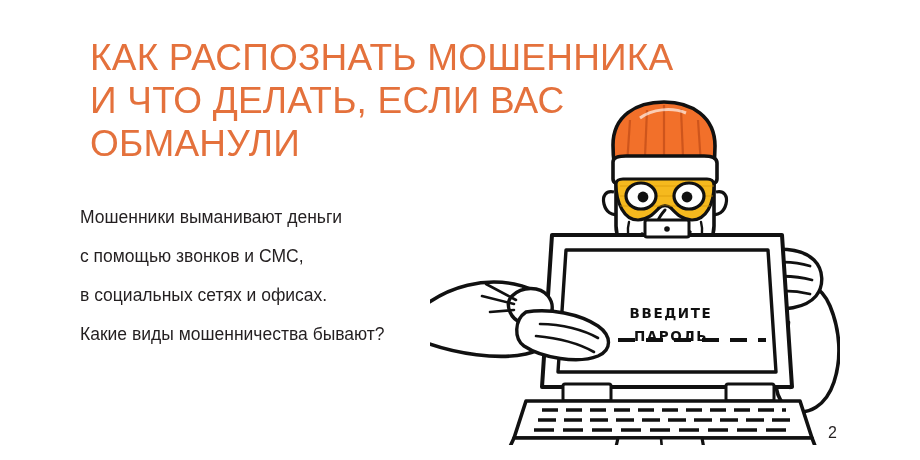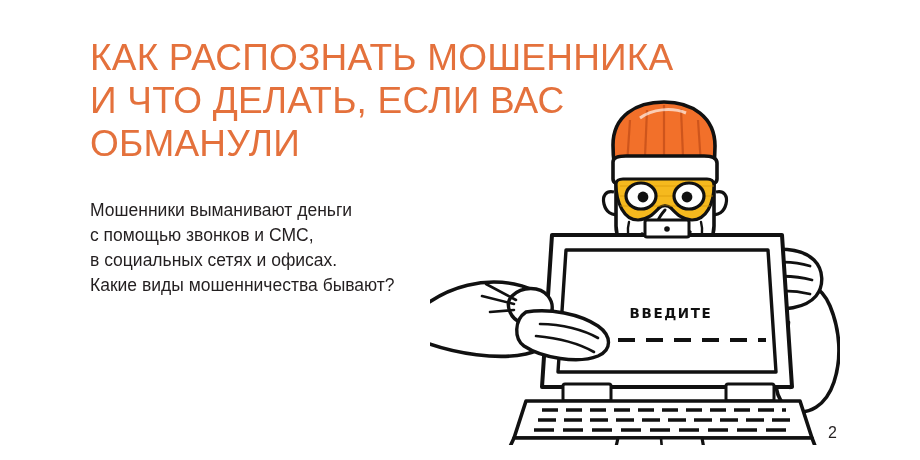--- a/index.html
+++ b/index.html
@@ -31,28 +31,28 @@
     line-height: 43px;
     letter-spacing: 0.2px;
     text-transform: uppercase;
     white-space: pre-line;
     z-index: 6;
   }
 
   
   #bodycopy {
     position: absolute;
-    left: 90px;
+    left: 80px;
     top: 198px;
     width: 380px;
     color: #231f20;
     font-family: "Liberation Sans", sans-serif;
     font-size: 17.5px;
     font-weight: 400;
-    line-height: 25px;
+    line-height: 39px;
     white-space: pre-line;
     z-index: 6;
   }
 
   
   #page-number {
     position: absolute;
     left: 828px;
     top: 424px;
     font-family: "Liberation Sans", sans-serif;
@@ -251,17 +251,18 @@
 
         <path d="M52 196 L84 204" fill="none" stroke-width="2.6"></path>
         <path d="M56 184 L86 200" fill="none" stroke-width="2.6"></path>
         <path d="M60 212 L84 210" fill="none" stroke-width="2.6"></path>
       </g>
     </svg>
   </div>
 
   <div id="screen-text">
     <div class="line">Введите</div>
+    <div class="line">пароль</div>
   </div>
 
   <div id="page-number">2</div>
 
 </div>
 
 </body></html>

